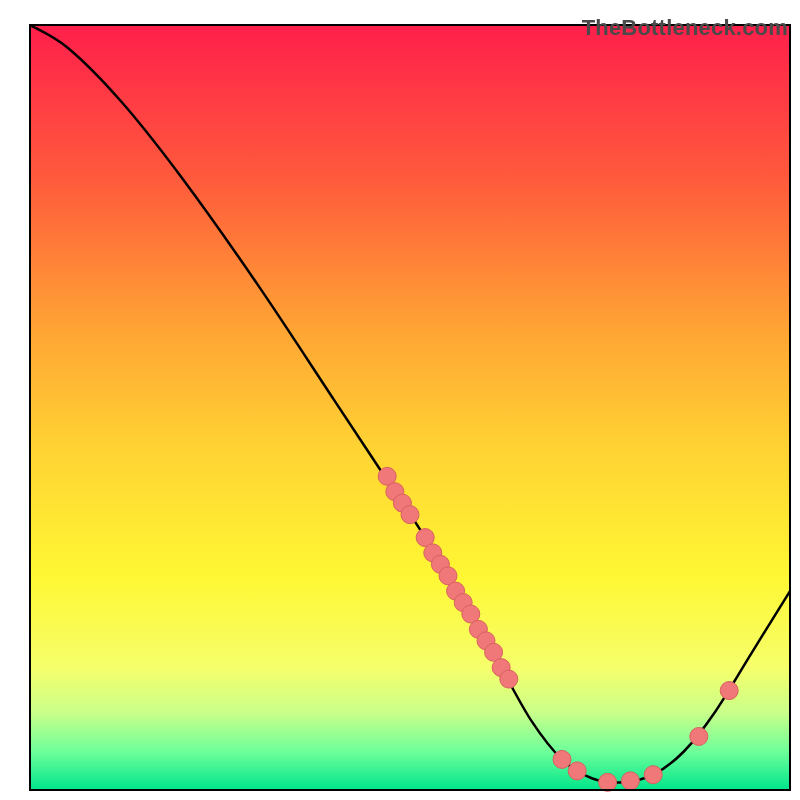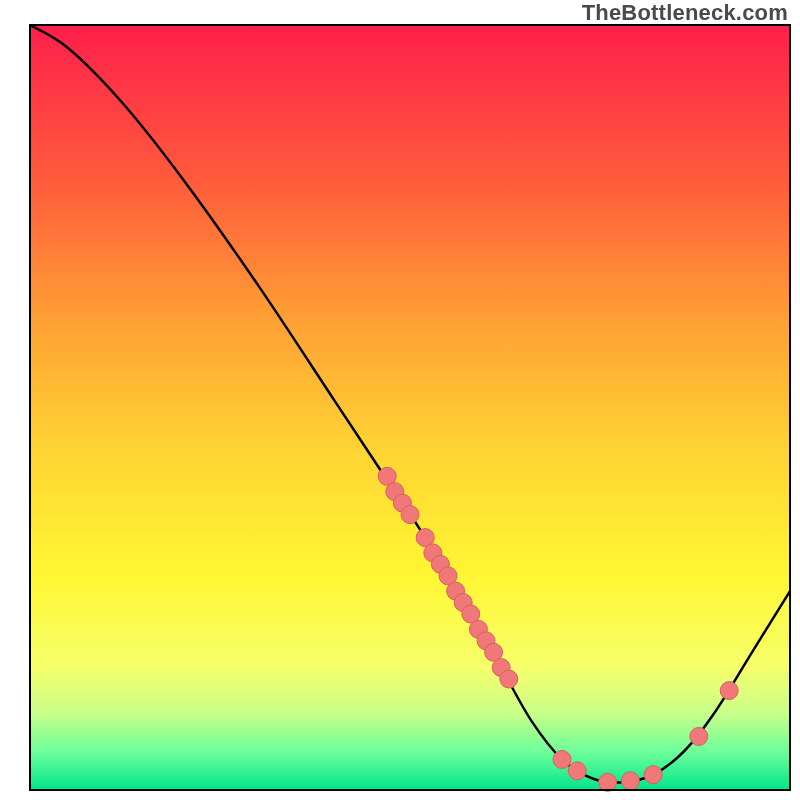--- a/index.html
+++ b/index.html
@@ -11,21 +11,21 @@
     background: #ffffff;
     font-family: Arial, Helvetica, sans-serif;
   }
   .wrap {
     width: 800px;
     height: 800px;
     position: relative;
   }
   .watermark {
     position: absolute;
-    top: 0;
+    top: 15px;
     right: 12px;
     font-size: 22px;
     font-weight: 600;
     color: #4a4a4a;
     letter-spacing: 0.2px;
     z-index: 5;
     user-select: none;
     margin-left: 32px;
   }
   svg {

